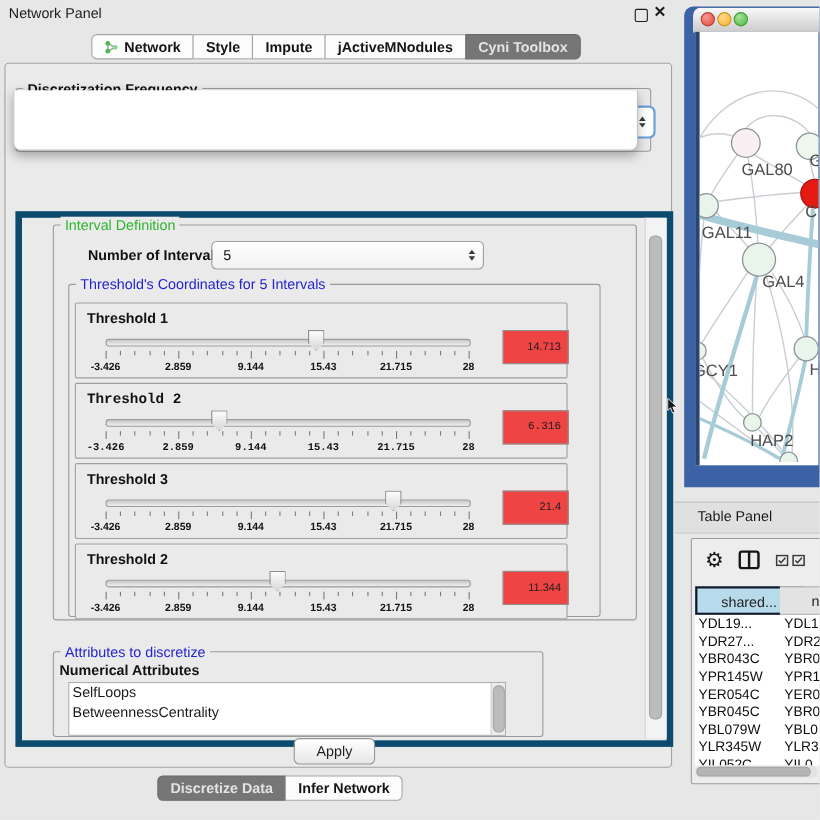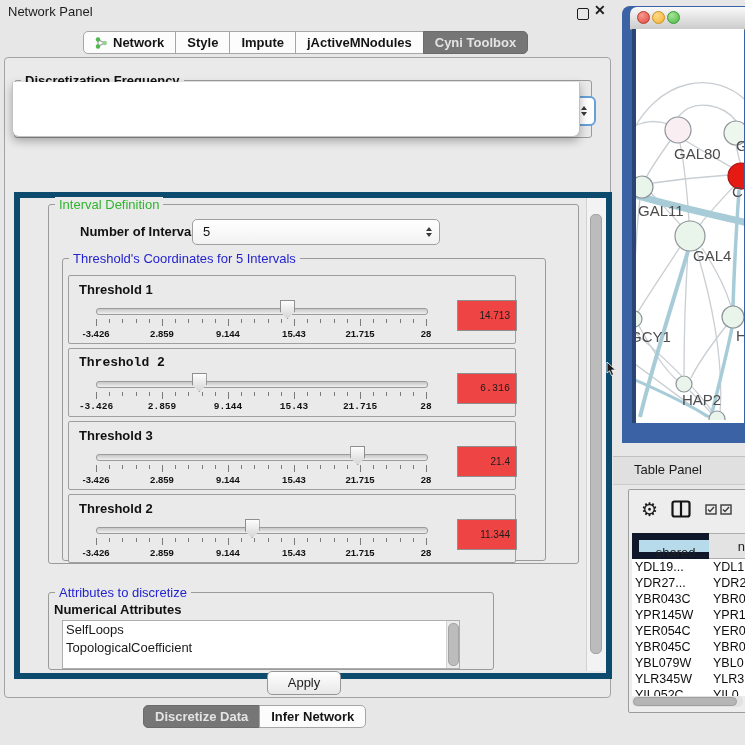--- a/index.html
+++ b/index.html
@@ -68,21 +68,21 @@
                 background:linear-gradient(#f9f9f9,#cccccc);border-bottom:1px solid #8f8f8f}
   .light{position:absolute;top:4px;width:13px;height:13px;border-radius:50%;cursor:pointer}
   #net-canvas{position:absolute;left:10px;top:23px;width:112px;height:394px;background:#fff;
               border-left:4px solid #2a4573;box-sizing:border-box;overflow:hidden}
   
   #tp-bar{left:613px;top:456px;width:132px;height:27px;background:#e0e0e0;border-top:1px solid #c0c0c0;border-bottom:1px solid #cccccc}
   #tp-bar span{position:absolute;left:21px;top:5px;font-size:13px;color:#1a1a1a}
   #table-window{left:628px;top:489px;width:120px;height:222px;background:#ededed;border:1px solid #9c9c9c;border-radius:2px;overflow:hidden}
   #gear-ic{position:absolute;left:12px;top:8px;font-size:19px;color:#1a1a1a;cursor:pointer;font-family:"DejaVu Sans",sans-serif}
   .hcell{position:absolute;top:43px;height:26px;font-size:13px;line-height:26px;text-align:center;box-sizing:border-box;cursor:pointer}
-  #hc1{left:3px;width:98px;background:#b7dbeb;border:7px solid #0f172a;color:#222}
+  #hc1{left:3px;width:98px;background:#b7dbeb;border:2px solid #0f172a;color:#222}
   #hc2{left:80px;width:90px;background:#e3e3e3;border-top:1px solid #aeaeae;border-bottom:1px solid #aeaeae;color:#222}
   #rows-area{position:absolute;left:3px;top:69px;width:114px;height:137px;background:#fff;overflow:hidden}
   .trow{height:16px;line-height:16px;font-size:12.5px;color:#0d0d0d;white-space:nowrap;cursor:pointer}
   .trow .c1{display:inline-block;width:78px;padding-left:3px}
   .trow .c2{display:inline-block}
   #hscroll{position:absolute;left:3px;top:206px;width:111px;height:11px;background:#e2e2e2;border-radius:5px}
   #hthumb{position:absolute;left:1px;top:1px;width:104px;height:9px;background:#b5b5b5;border:1px solid #9f9f9f;border-radius:5px;box-sizing:border-box}
   svg{display:block}
   .noselect{user-select:none}
 </style>
@@ -308,21 +308,21 @@
     </div>
 
     <div class="gb" style="left:28px;top:394px;width:444px;height:76px;">
       <span class="gt blue">Attributes to discretize</span>
       <span class="abs" style="left:5px;top:9px;font-weight:700;color:#111">Numerical Attributes</span>
       <div id="attr-list">
         <div class="vtrack" style="right:0;top:0;width:12px;height:100%;background:#ececec">
           <div class="vthumb" style="left:1px;top:2px;width:9px;height:41px"></div>
         </div>
       <div class="attr-item">SelfLoops</div>
-          <div class="attr-item">TopologicalCoefficient</div>
+          <div class="attr-item">BetweennessCentrality</div>
         </div>
     </div>
 
     <div class="vtrack" style="left:566px;top:0;width:19px;height:473px">
       <div class="vthumb" style="left:3px;top:16px;width:10px;height:438px"></div>
     </div>
   </div>
 
   <div class="abs" id="apply-btn">Apply</div>
 </div>

